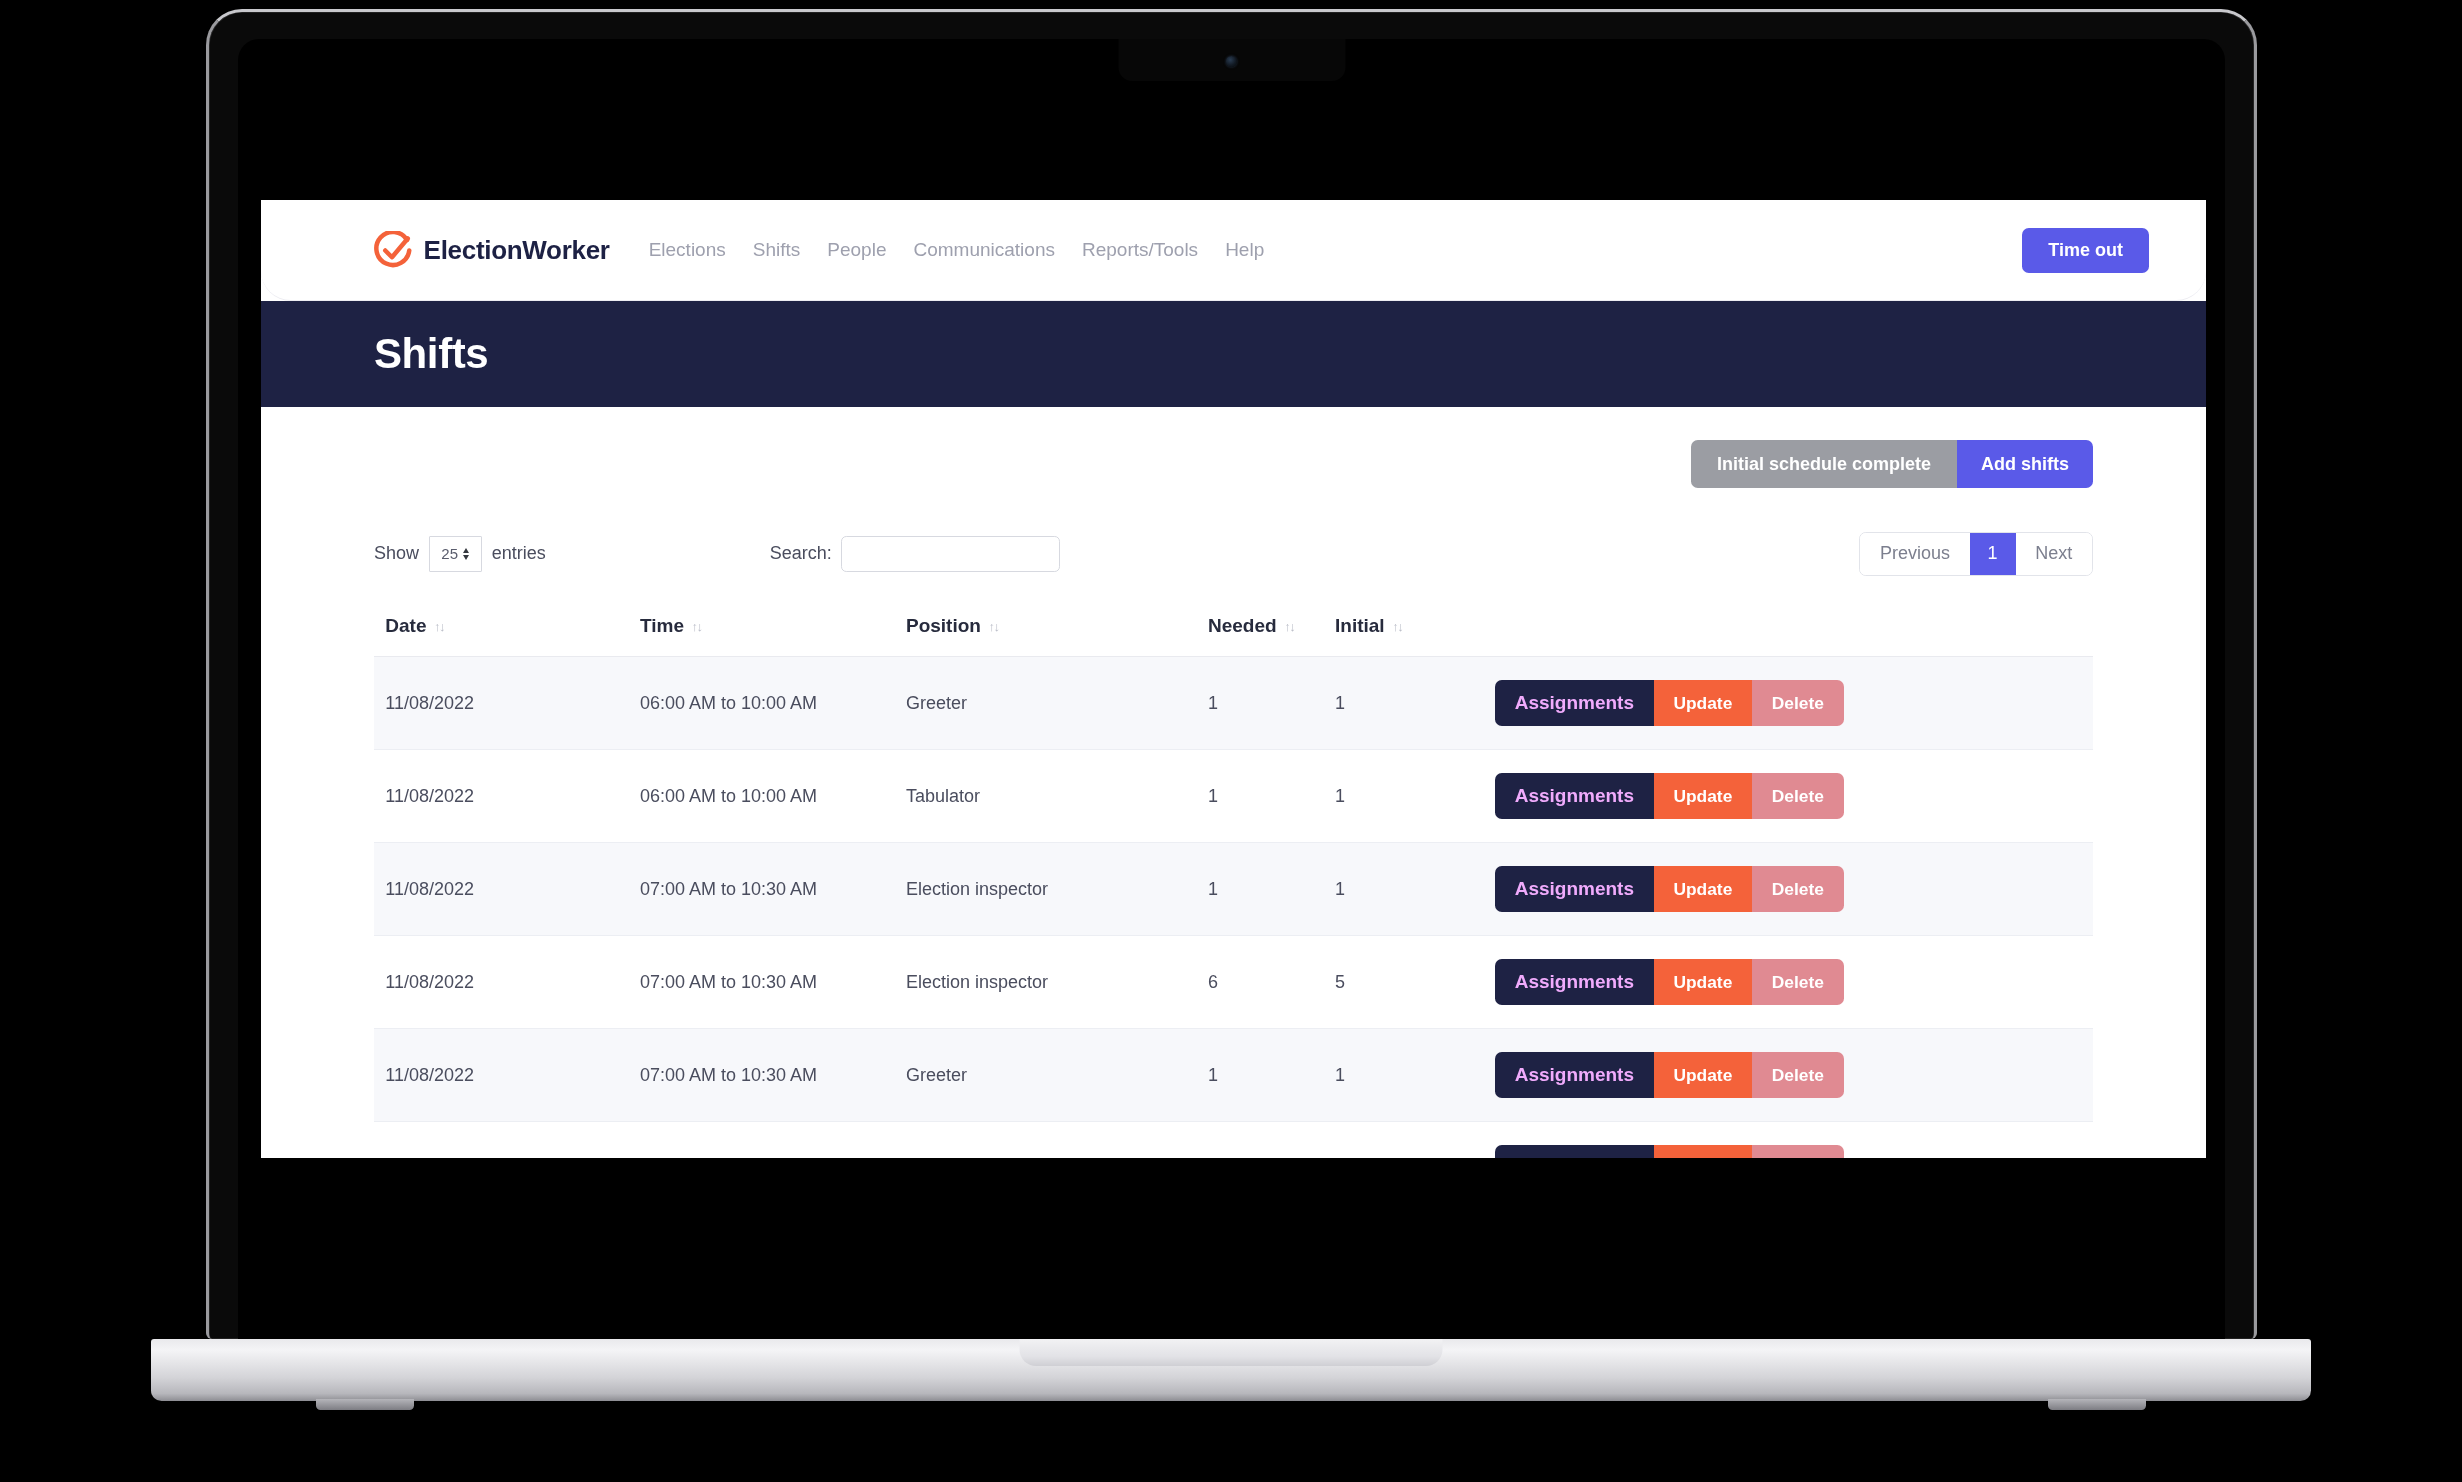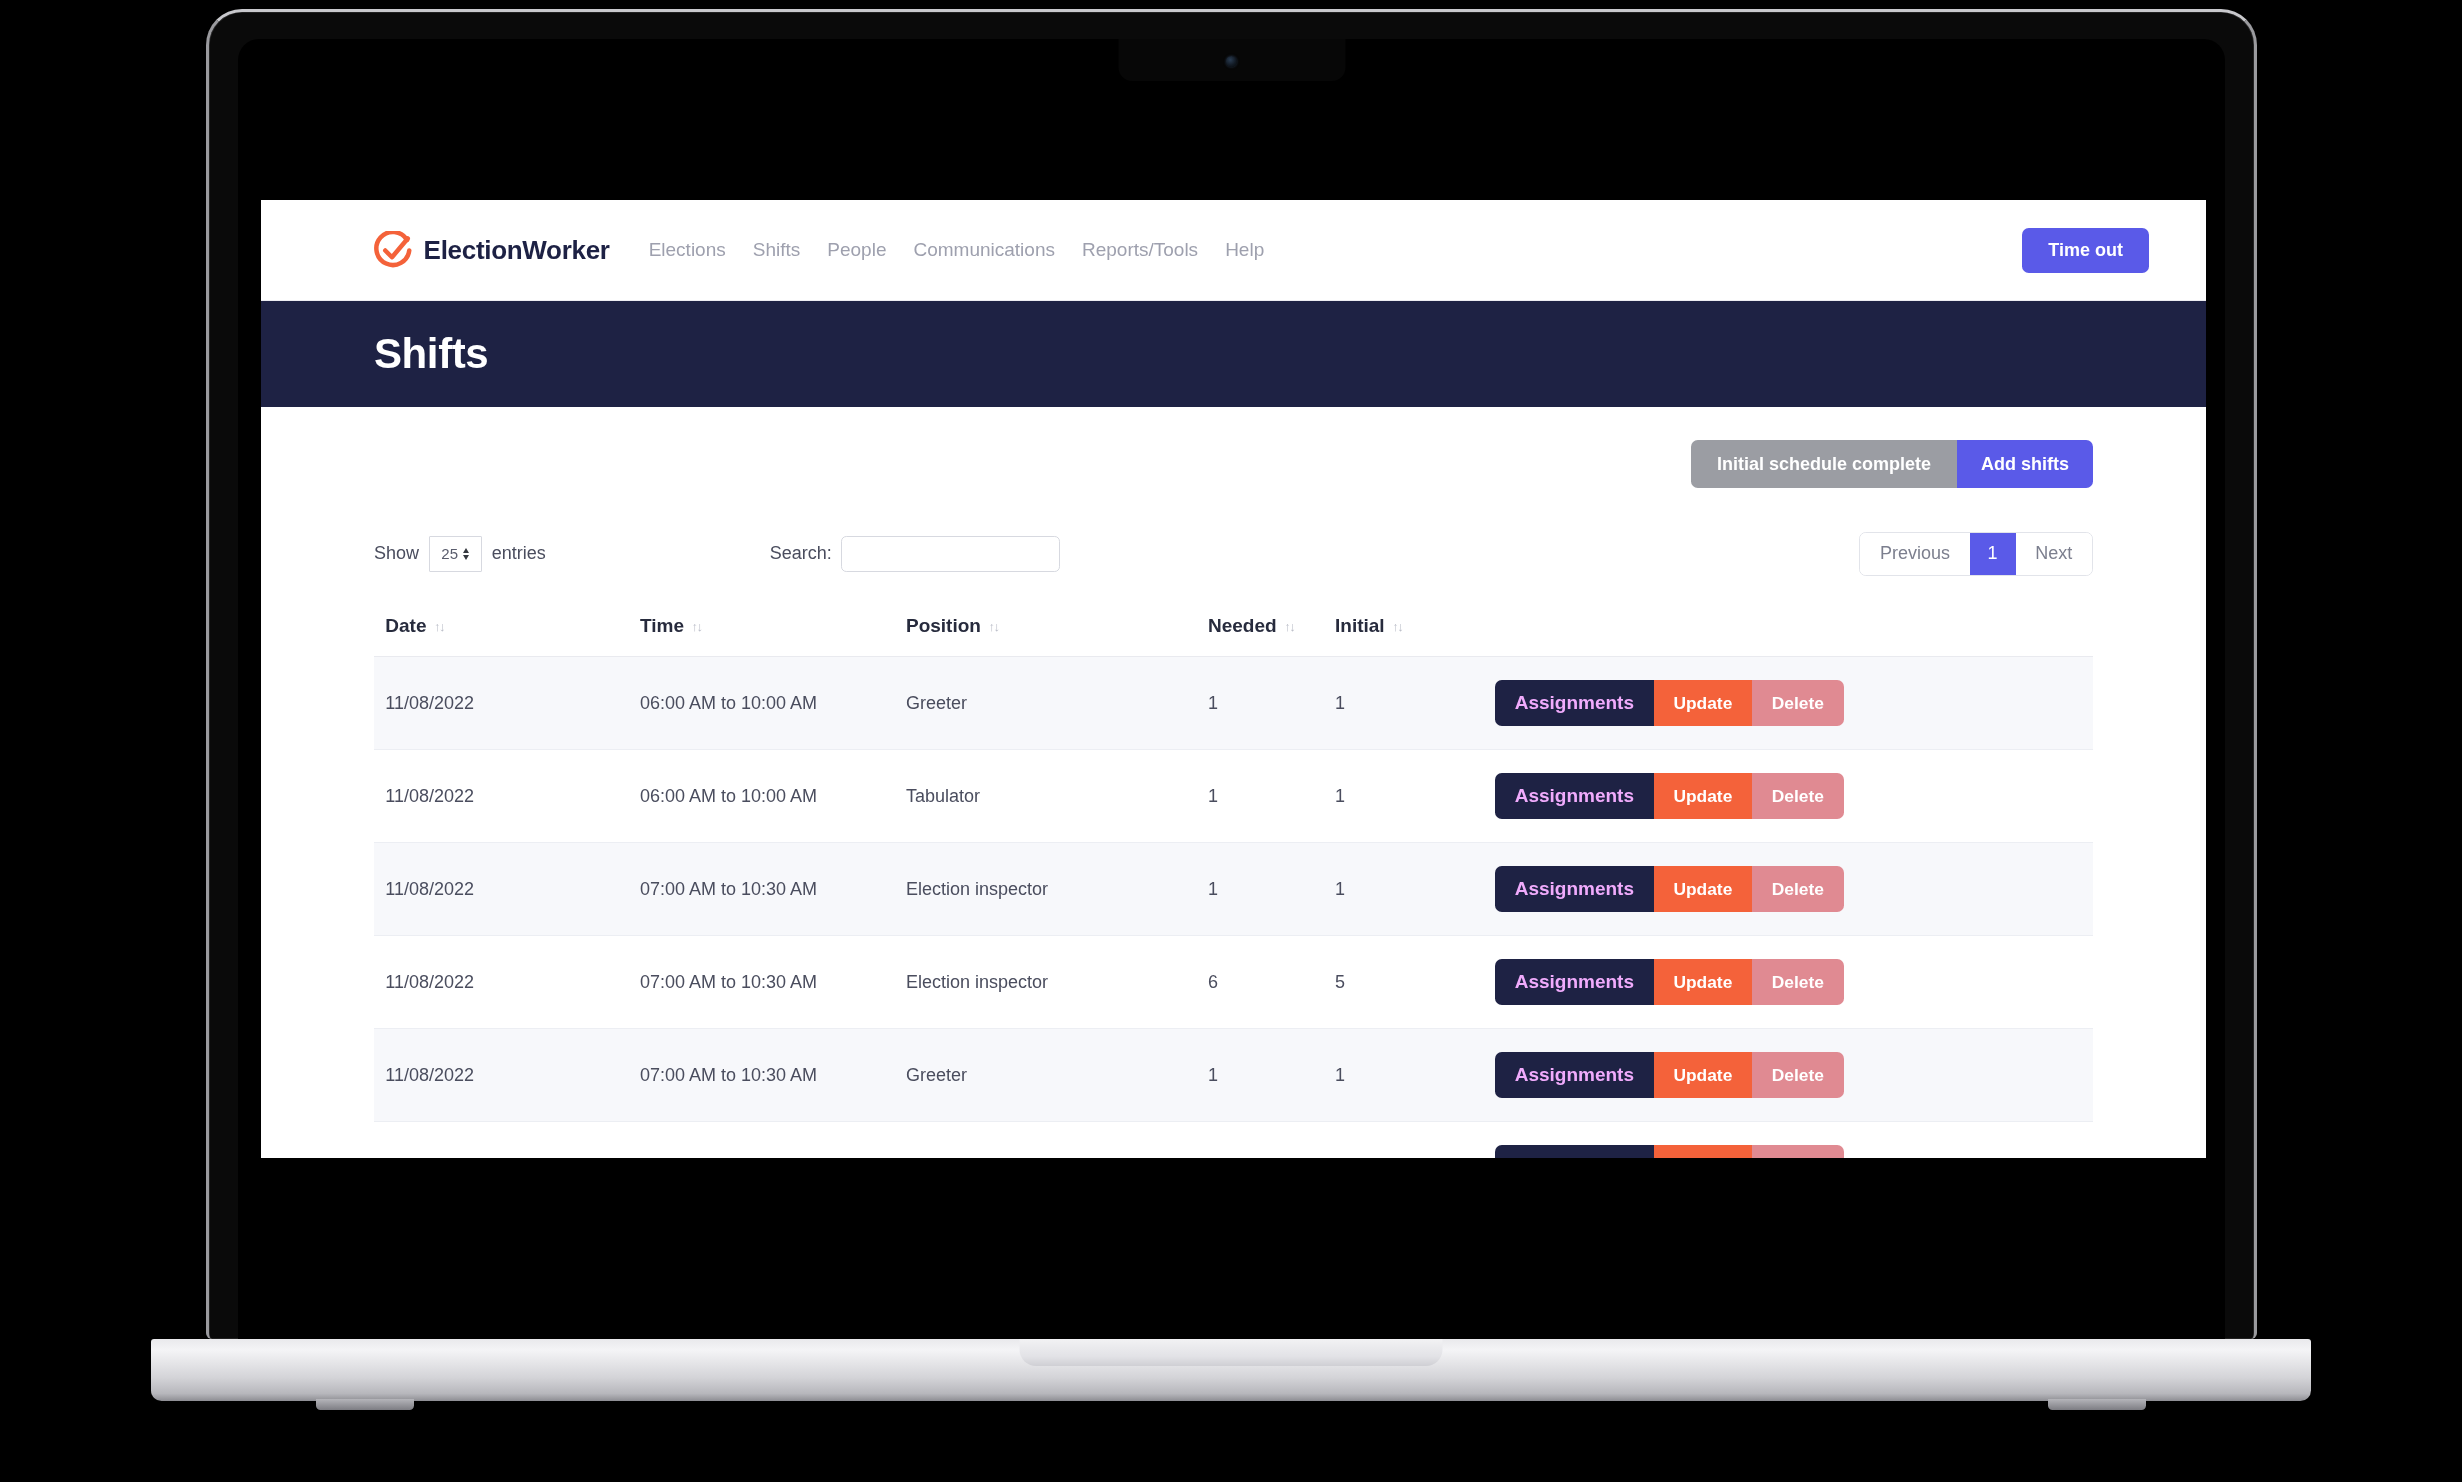--- a/index.html
+++ b/index.html
@@ -118,20 +118,21 @@
   }
 
   
   #navbar {
     height: 101px;
     background: #ffffff;
     display: flex;
     align-items: center;
     padding: 0 57px 0 113px;
     border-bottom: 0.8px solid #ededf2;
+    border-radius: 30px;
   }
   #brand {
     display: flex;
     align-items: center;
     gap: 10.6px;
     margin-right: 39px;
   }
   #brand-mark { width: 39px; height: 39px; flex: none; }
   #brand-name {
     font-size: 26px;

